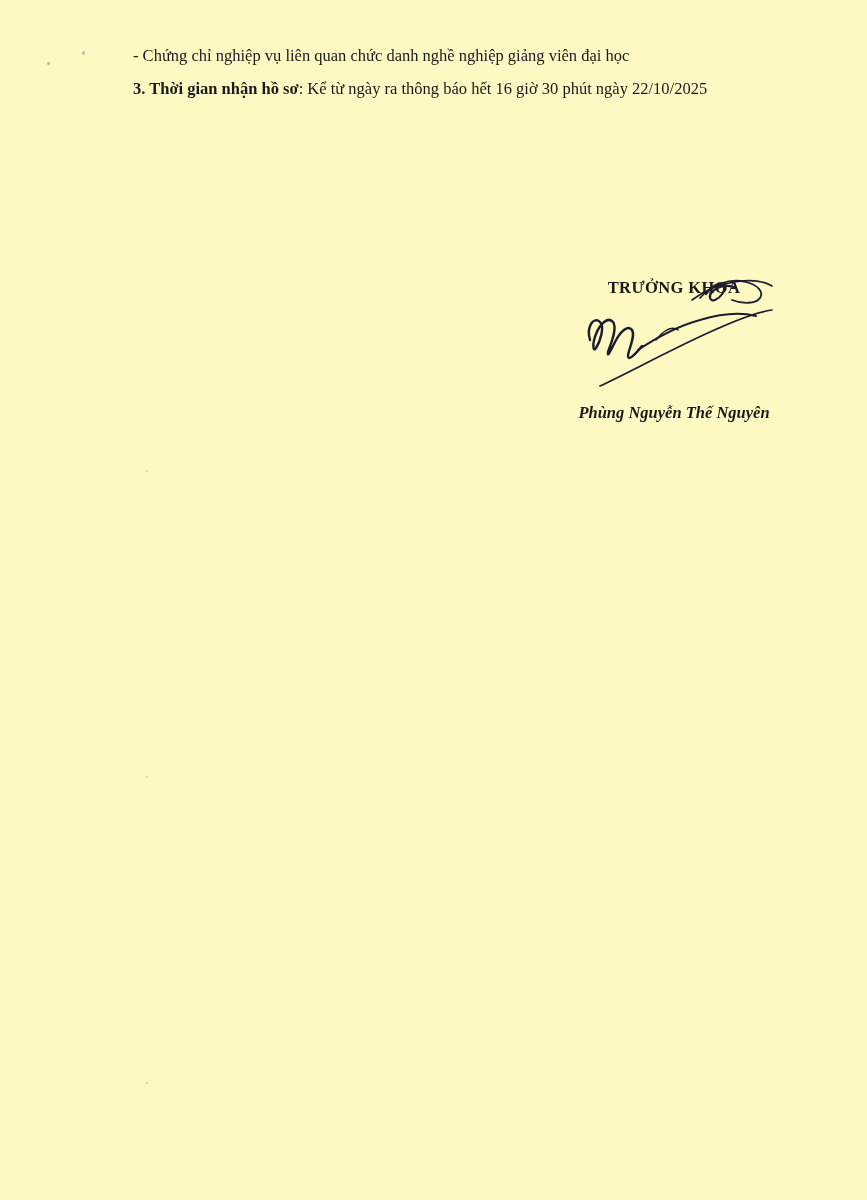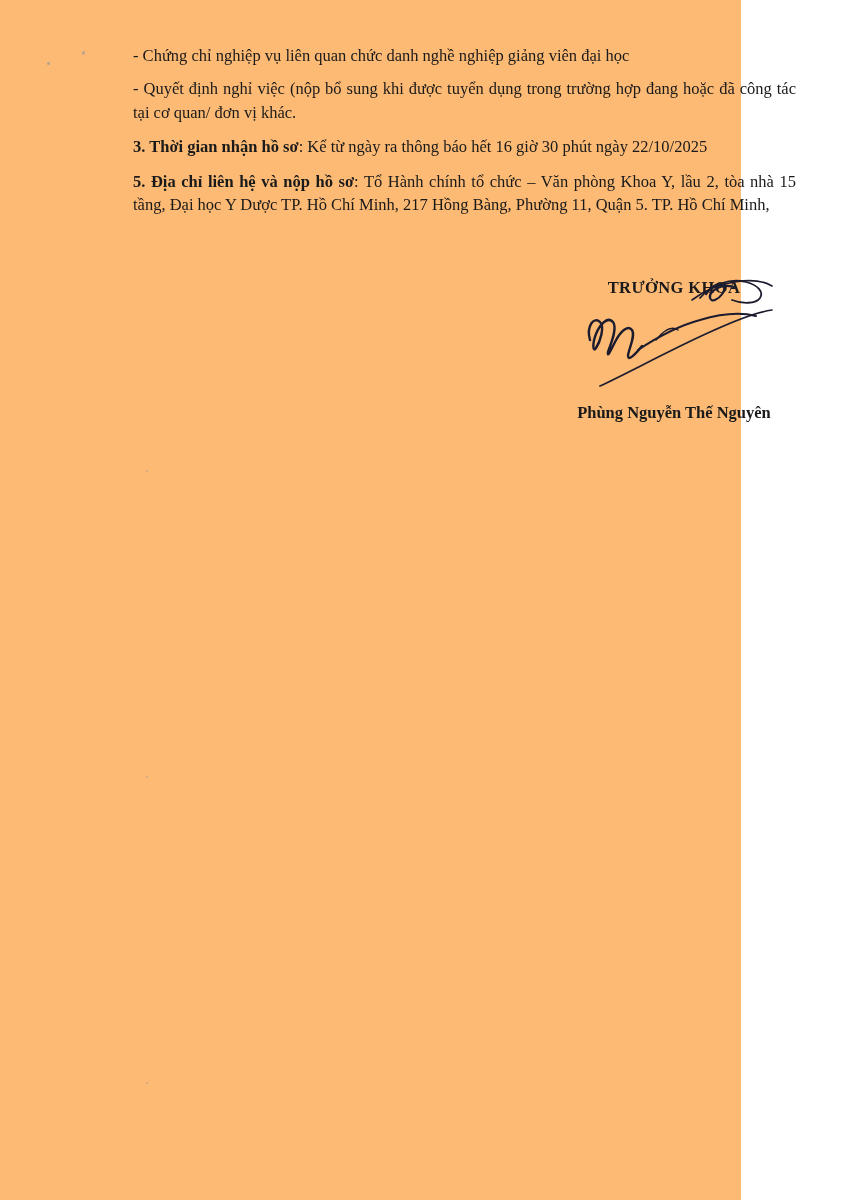--- a/index.html
+++ b/index.html
@@ -12,23 +12,23 @@
     height: 1200px;
     position: relative;
     font-family: "Liberation Serif", serif;
     color: #1a1a1a;
     overflow: hidden;
   }
 
   .page {
     position: absolute;
     top: 0; left: 0;
-    width: 741px;
+    width: 867px;
     height: 1200px;
-    background: #fdba74;
+    background: #fef9c3;
   }
 
   .content {
     position: absolute;
     left: 133px;
     top: 44px;
     width: 663px;
   }
 
   .para {
@@ -66,20 +66,21 @@
   }
   .sign-name {
     position: absolute;
     left: 0;
     top: 125px;
     width: 300px;
     text-align: center;
     font-size: 16.5px;
     font-weight: bold;
     white-space: nowrap;
+    font-style: italic;
   }
 
   .signature-svg {
     position: absolute;
     left: 560px;
     top: 268px;
     pointer-events: none;
   }
 
   
@@ -103,29 +104,25 @@
   <div class="speck s2"></div>
   <div class="speck s3"></div>
   <div class="speck s4"></div>
   <div class="speck s5"></div>
 
   <div class="content">
 
     <p class="para bullet">- Chứng chỉ nghiệp vụ liên quan chức danh nghề nghiệp giảng viên đại học</p>
 
 
-    <p class="para tight">- Quyết định nghỉ việc (nộp bổ sung khi được tuyển dụng trong trường hợp đang hoặc đã công tác tại cơ quan/ đơn vị khác.</p>
 
     <p class="para tight">
       <span class="lbl">3. Thời gian nhận hồ sơ</span><span>: Kể từ ngày ra thông báo hết 16 giờ 30 phút ngày 22/10/2025</span>
     </p>
 
-    <p class="para">
-      <span class="lbl">5. Địa chỉ liên hệ và nộp hồ sơ</span><span>: Tổ Hành chính tổ chức – Văn phòng Khoa Y, lầu 2, tòa nhà 15 tầng, Đại học Y Dược TP. Hồ Chí Minh, 217 Hồng Bàng, Phường 11, Quận 5. TP. Hồ Chí Minh,</span>
-    </p>
 
   </div>
 
   <div class="sign-block">
     <div class="sign-title">TRƯỞNG KHOA</div>
     <div class="sign-name">Phùng Nguyễn Thế Nguyên</div>
   </div>
 
   <svg class="signature-svg" width="230" height="150" viewBox="0 0 230 150" aria-hidden="true">
     <g fill="none" stroke="#1c1c2e" stroke-linecap="round" stroke-linejoin="round">

